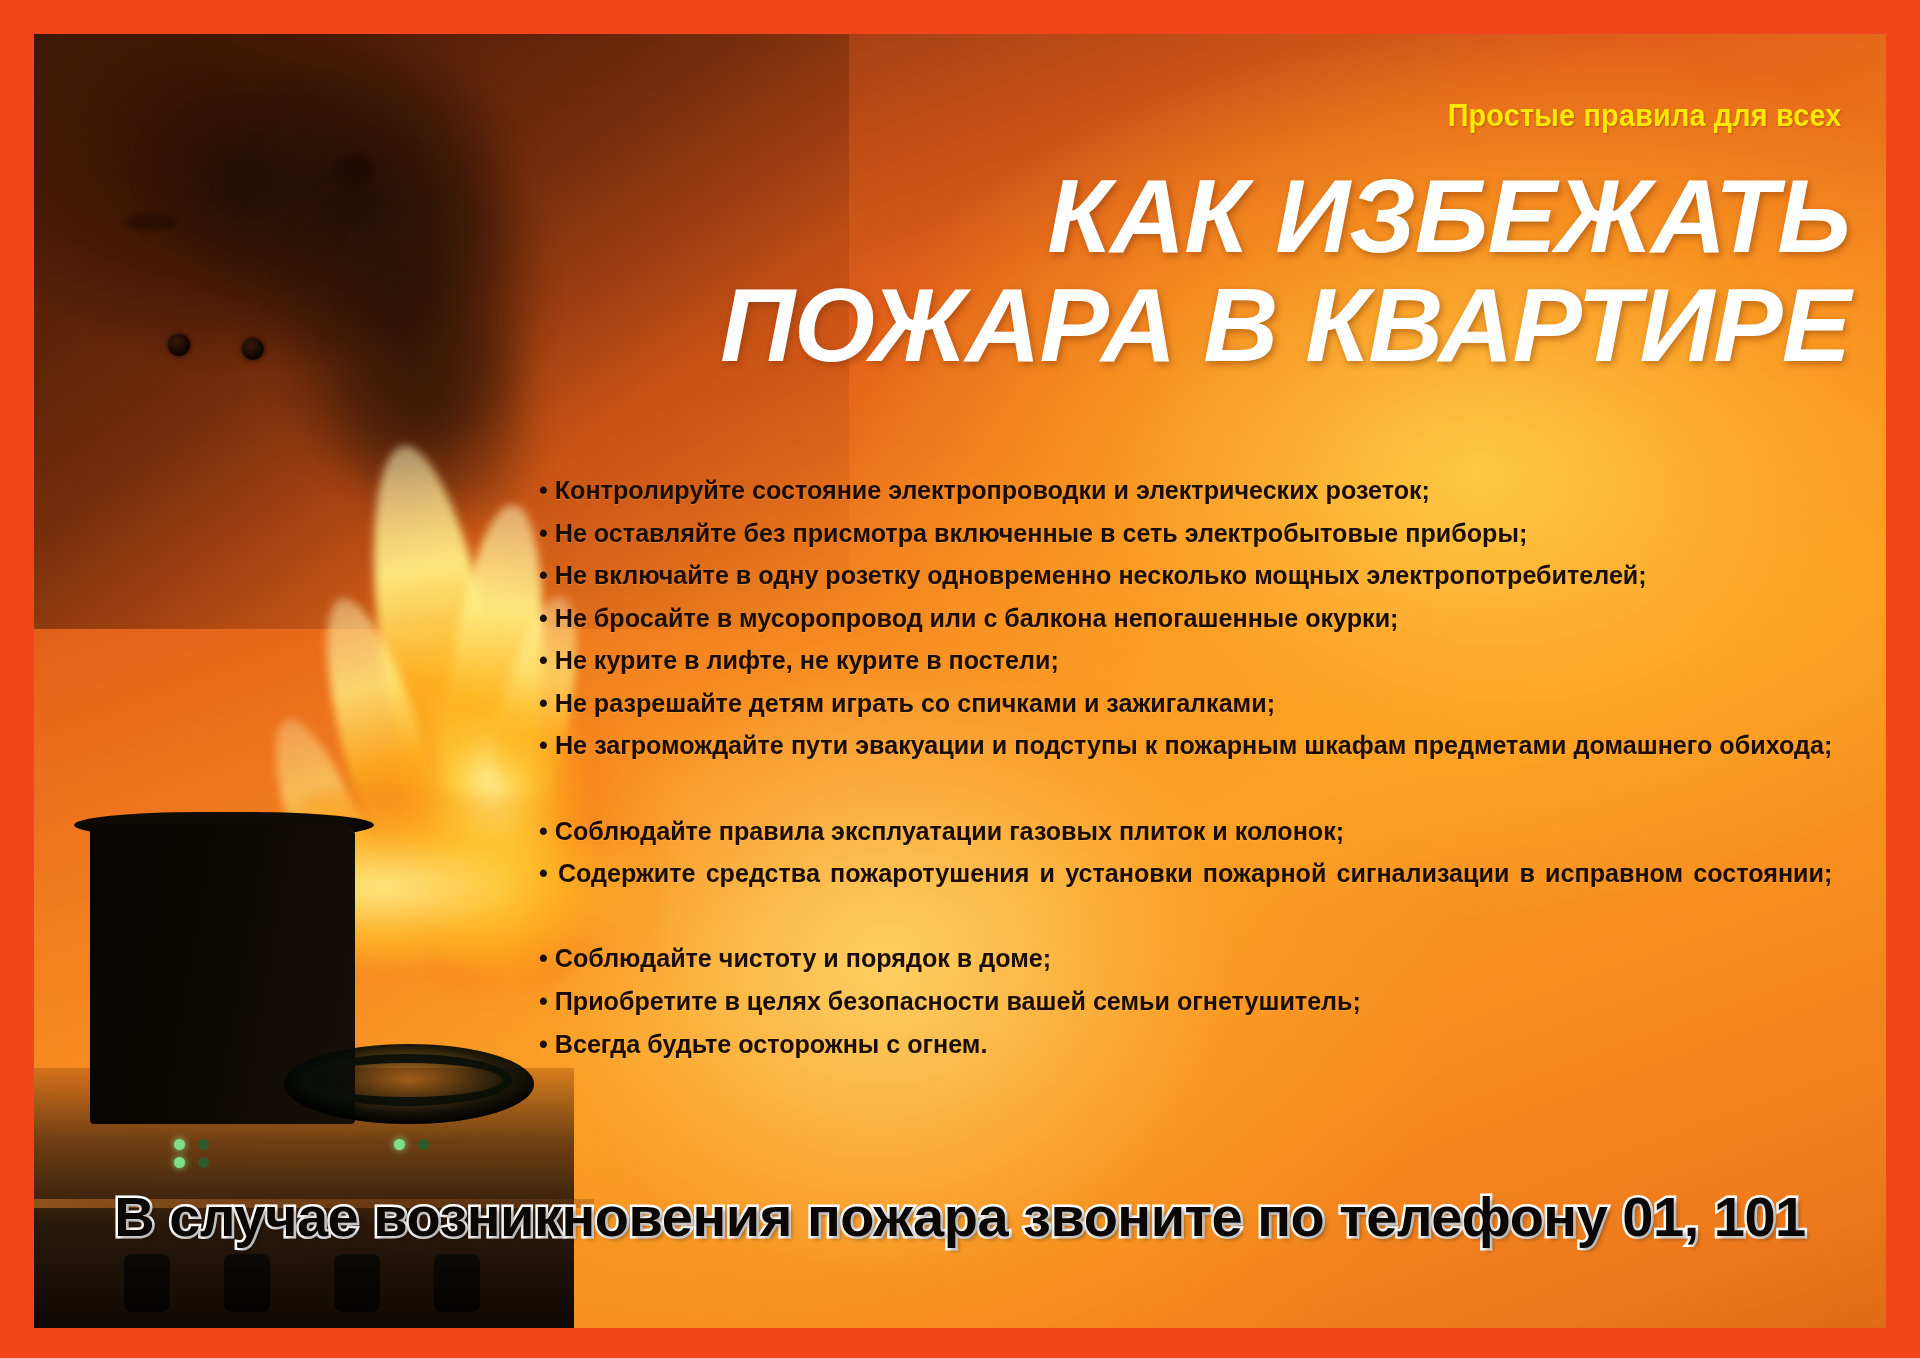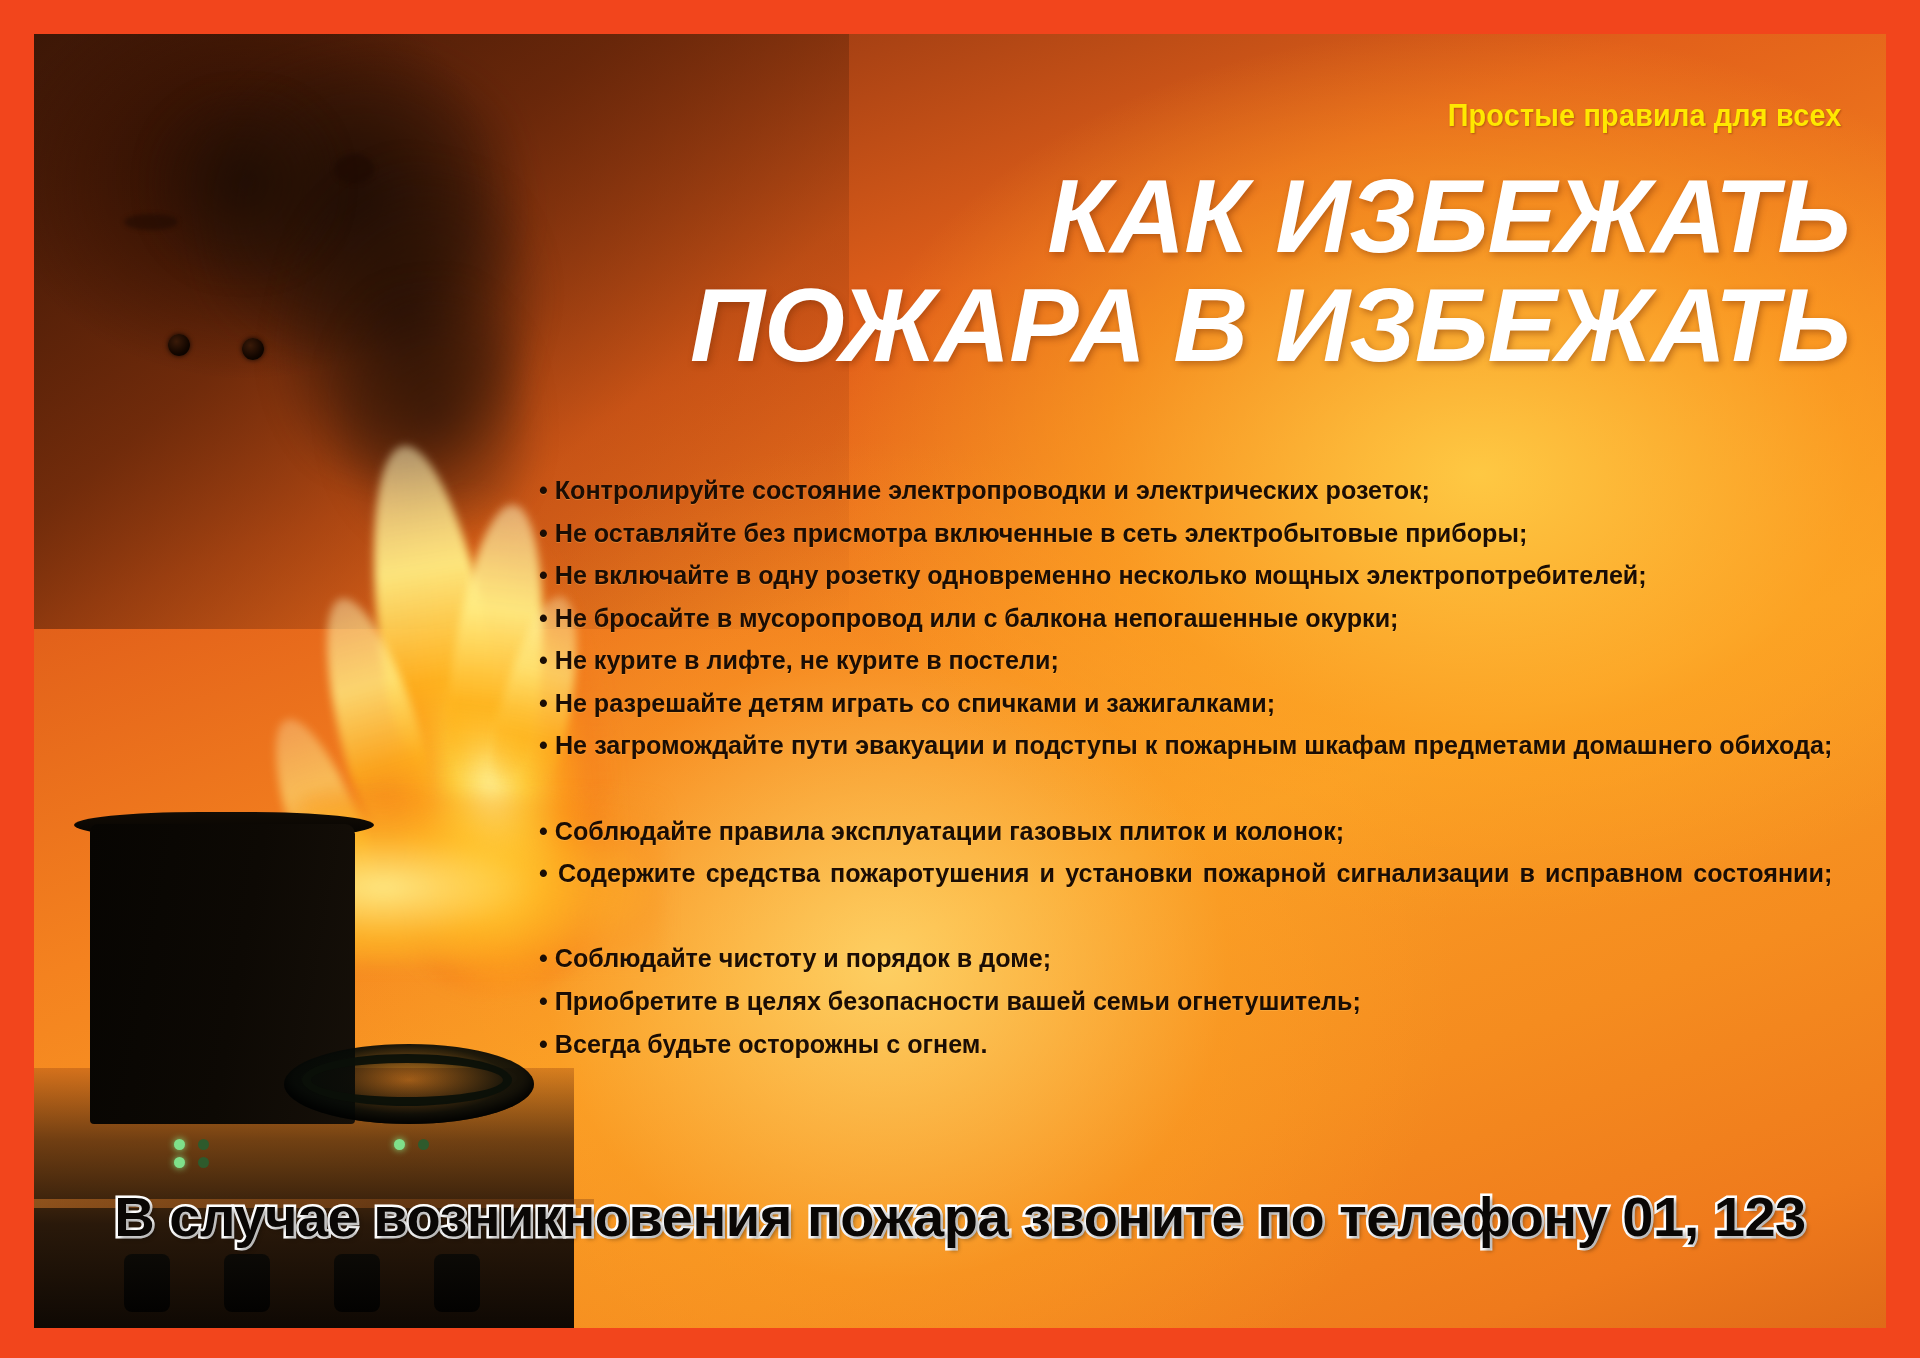--- a/index.html
+++ b/index.html
@@ -237,36 +237,36 @@
     <div class="led dim" style="left:164px; bottom:178px;"></div>
     <div class="led" style="left:140px; bottom:160px;"></div>
     <div class="led dim" style="left:164px; bottom:160px;"></div>
     <div class="led" style="left:360px; bottom:178px;"></div>
     <div class="led dim" style="left:384px; bottom:178px;"></div>
 
     <div class="tagline">Простые правила для всех</div>
 
     <div class="title">
       <span class="l1">КАК ИЗБЕЖАТЬ</span>
-      <span class="l2">ПОЖАРА В ИЗБЕЖАТЬ</span>
+      <span class="l2">ПОЖАРА В КВАРТИРЕ</span>
     </div>
 
     <div class="rules">
       <span class="rule">• Контролируйте состояние электропроводки и электрических розеток;</span>
       <span class="rule">• Не оставляйте без присмотра включенные в сеть электробытовые приборы;</span>
       <span class="rule">• Не включайте в одну розетку одновременно несколько мощных электропотребителей;</span>
       <span class="rule">• Не бросайте в мусоропровод или с балкона непогашенные окурки;</span>
       <span class="rule">• Не курите в лифте, не курите в постели;</span>
       <span class="rule">• Не разрешайте детям играть со спичками и зажигалками;</span>
       <span class="rule just">• Не загромождайте пути эвакуации и подступы к пожарным шкафам предметами домашнего обихода;</span>
       <span class="rule">• Соблюдайте правила эксплуатации газовых плиток и колонок;</span>
       <span class="rule just">• Содержите средства пожаротушения и установки пожарной сигнализации в исправном состоянии;</span>
       <span class="rule">• Соблюдайте чистоту и порядок в доме;</span>
       <span class="rule">• Приобретите в целях безопасности вашей семьи огнетушитель;</span>
       <span class="rule">• Всегда будьте осторожны с огнем.</span>
     </div>
 
     <div class="footer">
-      <div class="footer-text">В случае возникновения пожара звоните по телефону 01, 123</div>
+      <div class="footer-text">В случае возникновения пожара звоните по телефону 01, 101</div>
     </div>
 
   </div>
 </div>
 
 </body></html>

